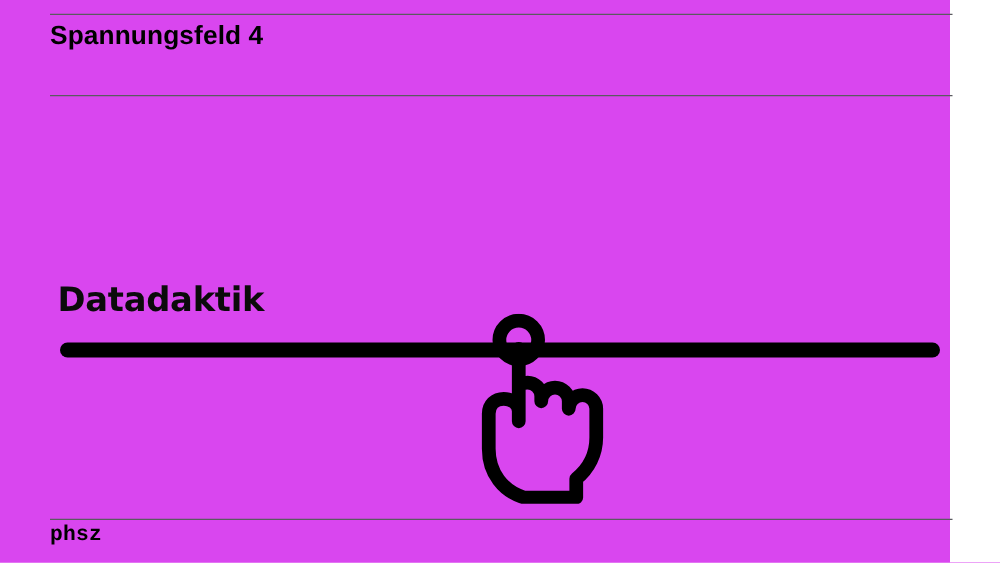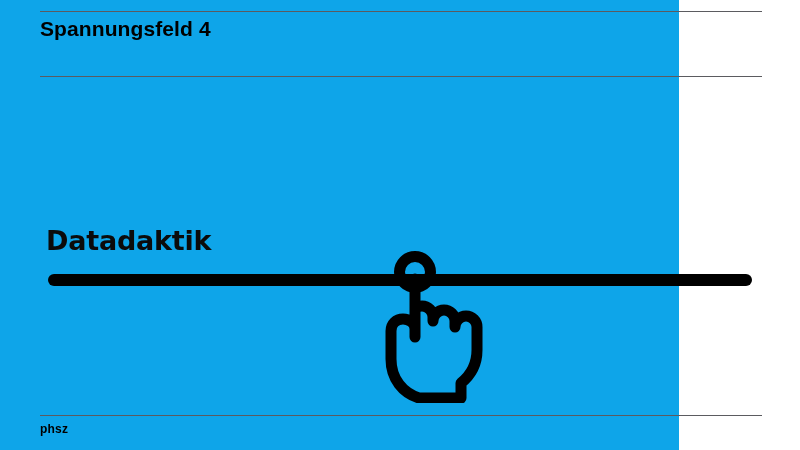--- a/index.html
+++ b/index.html
@@ -9,23 +9,23 @@
   body {
     width: 800px;
     height: 450px;
     background: #ffffff;
     font-family: "Liberation Sans", sans-serif;
     overflow: hidden;
   }
 
   .slide {
     position: relative;
-    width: 679px;
+    width: 760px;
     height: 450px;
-    background: #0ea5e9;
+    background: #d946ef;
   }
 
   
   .rule {
     position: absolute;
     left: 40px;
     width: 722px;
     height: 1px;
     background: #5b5b60;
   }
@@ -91,22 +91,22 @@
     display: block;
     width: 102px;
     height: 152px;
   }
 
   
   .footer-logo {
     position: absolute;
     left: 40px;
     top: 419px;
-    font-family: Liberation Sans, sans-serif;
-    font-size: 12px;
+    font-family: Liberation Mono, monospace;
+    font-size: 17px;
     font-weight: bold;
     color: #000000;
     letter-spacing: 0.2px;
     line-height: 20px;
   }
 </style>
 </head>
 <body>
 
 <div class="slide">

